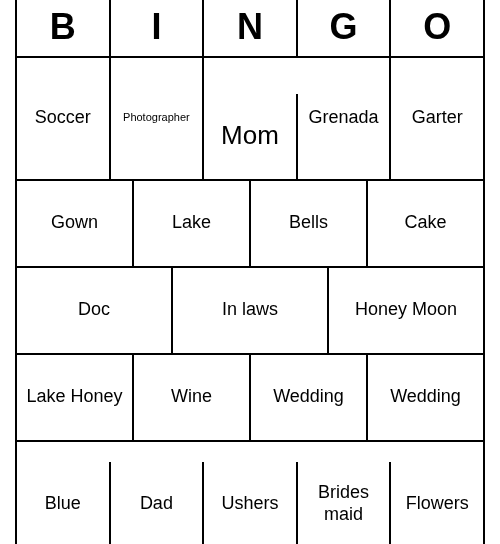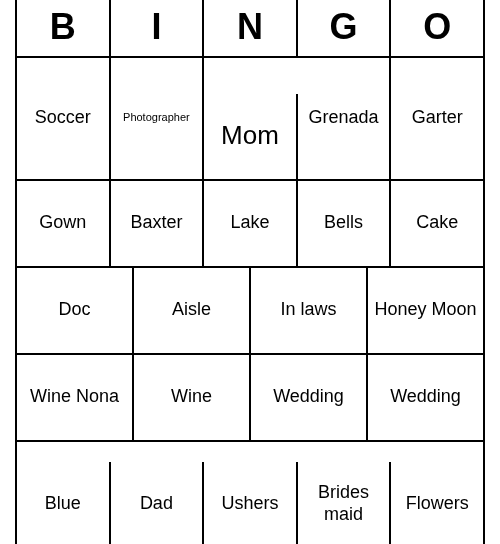--- a/index.html
+++ b/index.html
@@ -99,35 +99,33 @@
     <div class="bingo-row">
       <div class="bingo-cell">Soccer</div>
       <div class="bingo-cell small-text">Photographer</div>
       <div class="bingo-cell large-text">Mom</div>
       <div class="bingo-cell">Grenada</div>
       <div class="bingo-cell">Garter</div>
     </div>
 
     <div class="bingo-row">
       <div class="bingo-cell">Gown</div>
-      <div class="bingo-cell">Baxter</div>
       <div class="bingo-cell">Lake</div>
       <div class="bingo-cell">Bells</div>
       <div class="bingo-cell">Cake</div>
     </div>
 
     <div class="bingo-row">
       <div class="bingo-cell">Doc</div>
-      <div class="bingo-cell">Aisle</div>
       <div class="bingo-cell">In laws</div>
       <div class="bingo-cell">Honey Moon</div>
     </div>
 
     <div class="bingo-row">
-      <div class="bingo-cell">Wine Nona</div>
+      <div class="bingo-cell">Lake Honey</div>
       <div class="bingo-cell">Wine</div>
       <div class="bingo-cell">Wedding</div>
       <div class="bingo-cell">Wedding</div>
     </div>
 
     <div class="bingo-row">
       <div class="bingo-cell">Blue</div>
       <div class="bingo-cell">Dad</div>
       <div class="bingo-cell">Ushers</div>
       <div class="bingo-cell">Brides maid</div>

